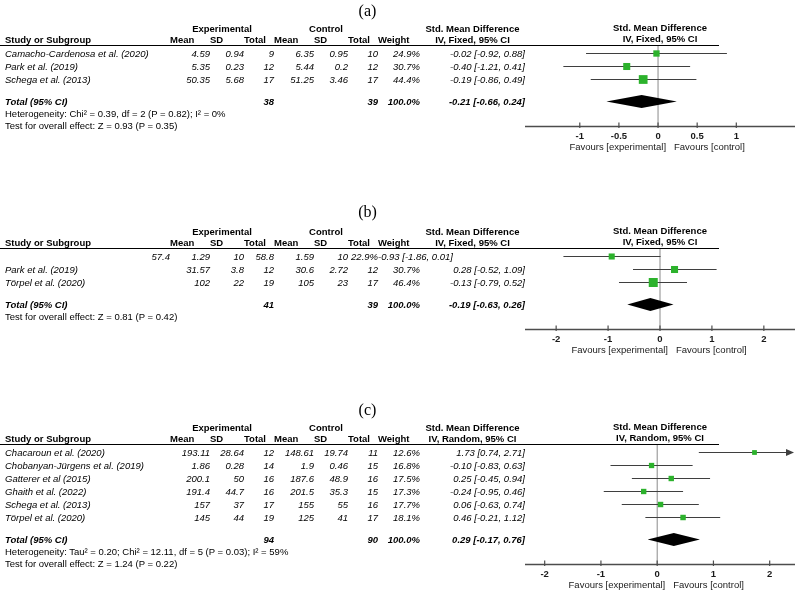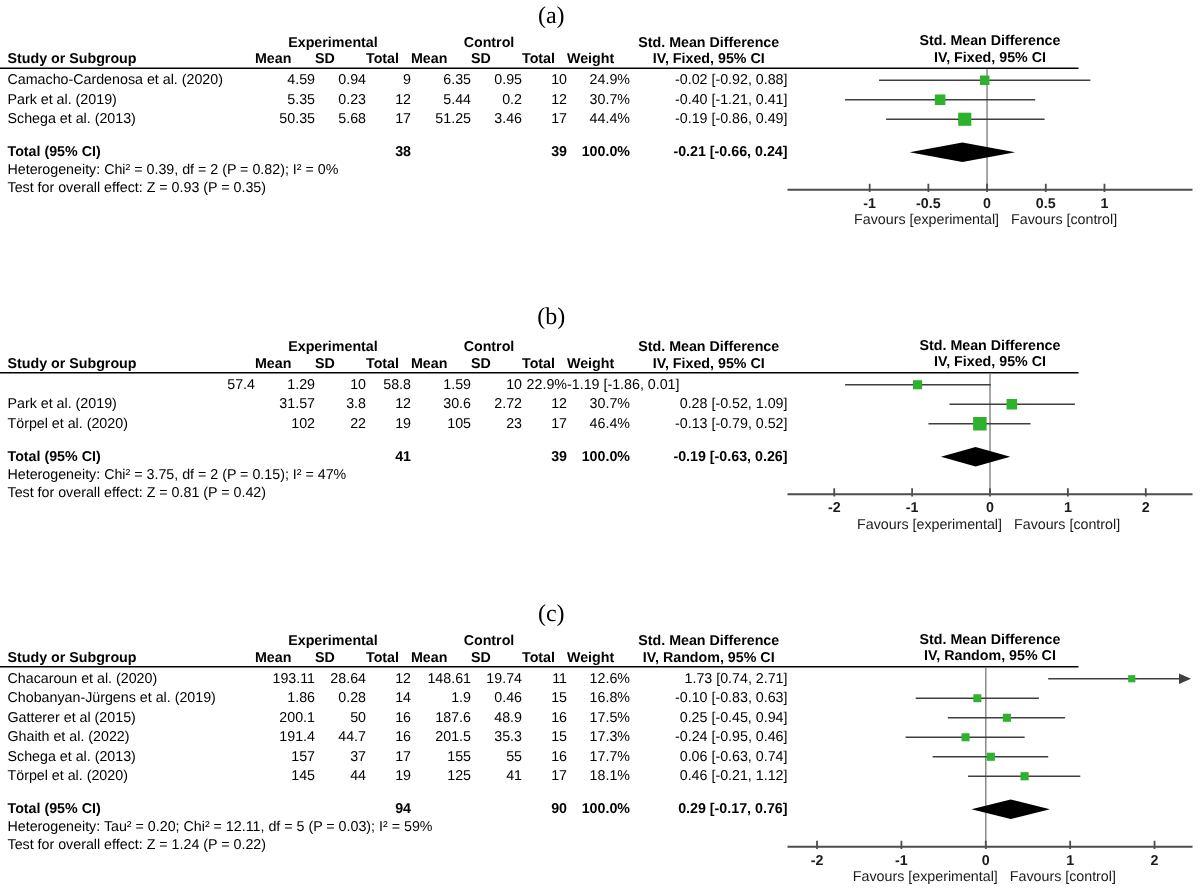--- a/index.html
+++ b/index.html
@@ -26,21 +26,21 @@
   .gc-ctl{grid-column:5/8;}
   .gc-smd{grid-column:9;}
   .gc-sp1{grid-column:1;}
   .gc-sp8{grid-column:8;}
   .plot-hdr{position:absolute;left:525px;top:0;width:270px;height:100%;
             display:flex;flex-direction:column;justify-content:flex-end;align-items:center;
             font-size:9.5px;font-weight:bold;line-height:11px;padding-bottom:1px;box-sizing:border-box;}
   .tbody{width:525px;padding-top:1px;}
   .row{display:grid;width:525px;height:13px;align-items:center;
        grid-template-columns:170px 40px 34px 30px 40px 34px 30px 42px 105px;
-       font-size:9.5px;line-height:12px;white-space:nowrap;}
+       font-size:9.5px;line-height:12px;white-space:nowrap;font-style:italic;}
   .row .c{overflow:visible;}
   .c.study{text-align:left;padding-left:5px;}
   .c.num{text-align:right;}
   .total-row{font-weight:bold;margin-top:9px;}
   .note{font-size:9.5px;line-height:12px;white-space:nowrap;padding-left:5px;width:520px;}
   .plot{position:absolute;left:525px;top:0;width:270px;height:100%;}
   .plot svg{position:absolute;left:0;top:0;overflow:visible;}
   .tick-lbl{font-family:"Liberation Sans",sans-serif;font-size:9.5px;font-weight:bold;fill:#1a1a1a;}
   .fav-lbl{font-family:"Liberation Sans",sans-serif;font-size:9.5px;fill:#1a1a1a;}
 </style>
@@ -174,21 +174,21 @@
     </div>
     <div class="tbody">
         <div class="row data-row">
           <div class="c num">57.4</div>
           <div class="c num">1.29</div>
           <div class="c num">10</div>
           <div class="c num">58.8</div>
           <div class="c num">1.59</div>
           <div class="c num">10</div>
           <div class="c num">22.9%</div>
-          <div class="c num">-1.19 [-1.86, 0.01]</div>
+          <div class="c num">-0.93 [-1.86, 0.01]</div>
         </div>
         <div class="row data-row">
           <div class="c study">Park et al. (2019)</div>
           <div class="c num">31.57</div>
           <div class="c num">3.8</div>
           <div class="c num">12</div>
           <div class="c num">30.6</div>
           <div class="c num">2.72</div>
           <div class="c num">12</div>
           <div class="c num">30.7%</div>
@@ -210,21 +210,20 @@
           <div class="c num"></div>
           <div class="c num"></div>
           <div class="c num">41</div>
           <div class="c num"></div>
           <div class="c num"></div>
           <div class="c num">39</div>
           <div class="c num">100.0%</div>
           <div class="c num">-0.19 [-0.63, 0.26]</div>
         </div>
       </div>
-    <div class="note">Heterogeneity: Chi² = 3.75, df = 2 (P = 0.15); I² = 47%</div>
     <div class="note test-line">Test for overall effect: Z = 0.81 (P = 0.42)</div>
     <div class="plot">
         <svg width="270" height="204" viewBox="0 0 270 204">
           <line x1="135" y1="63" x2="135" y2="143.5" stroke="#8a8a8a" stroke-width="1"></line>
           <line x1="38.42307692307692" y1="70.5" x2="135.51923076923077" y2="70.5" stroke="#3f3f3f" stroke-width="1.1"></line>
           <rect x="83.68028846153845" y="67.46875" width="6.0625" height="6.0625" fill="#2cb22c"></rect>
           <line x1="108" y1="83.5" x2="191.59615384615387" y2="83.5" stroke="#3f3f3f" stroke-width="1.1"></line>
           <rect x="146.0197115384615" y="79.98125" width="7.0375" height="7.0375" fill="#2cb22c"></rect>
           <line x1="93.98076923076923" y1="96.5" x2="162" y2="96.5" stroke="#3f3f3f" stroke-width="1.1"></line>
           <rect x="123.75" y="92" width="9" height="9" fill="#2cb22c"></rect>

